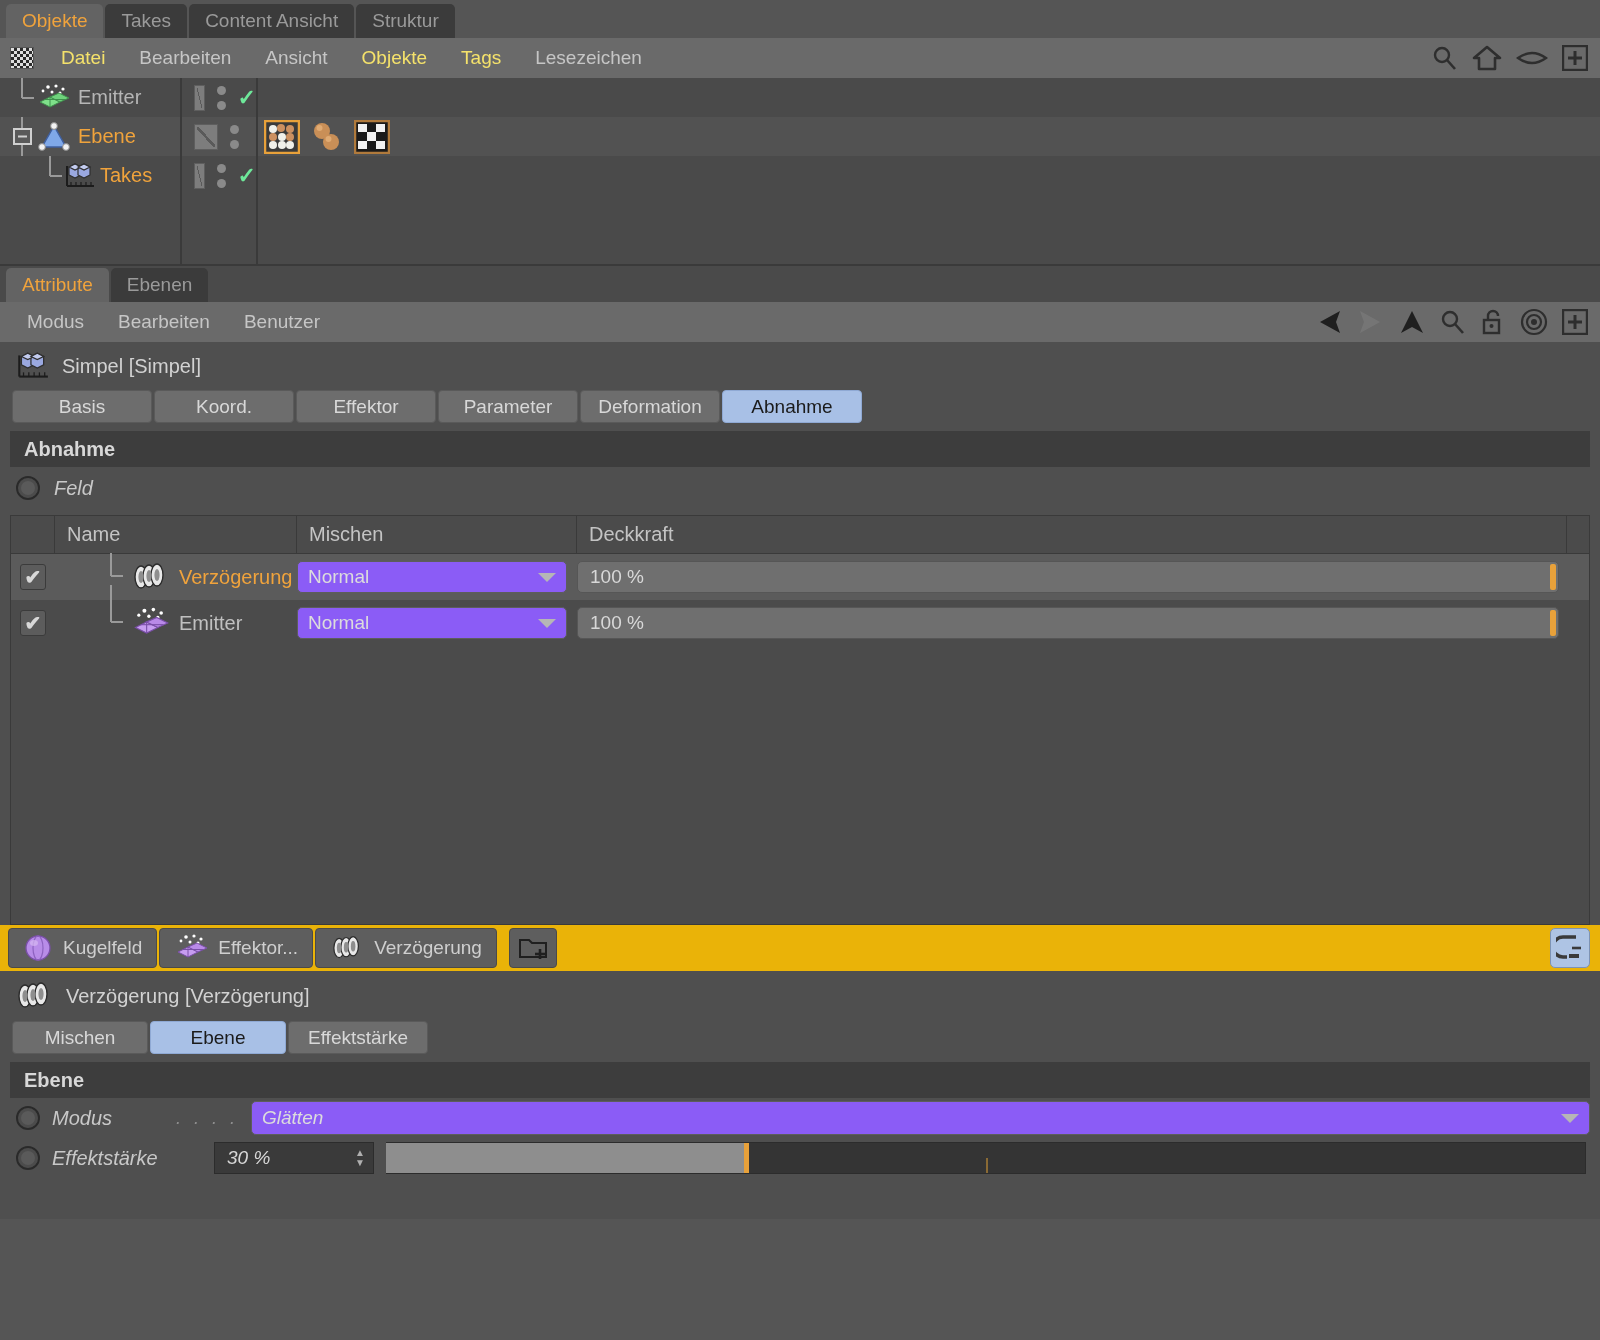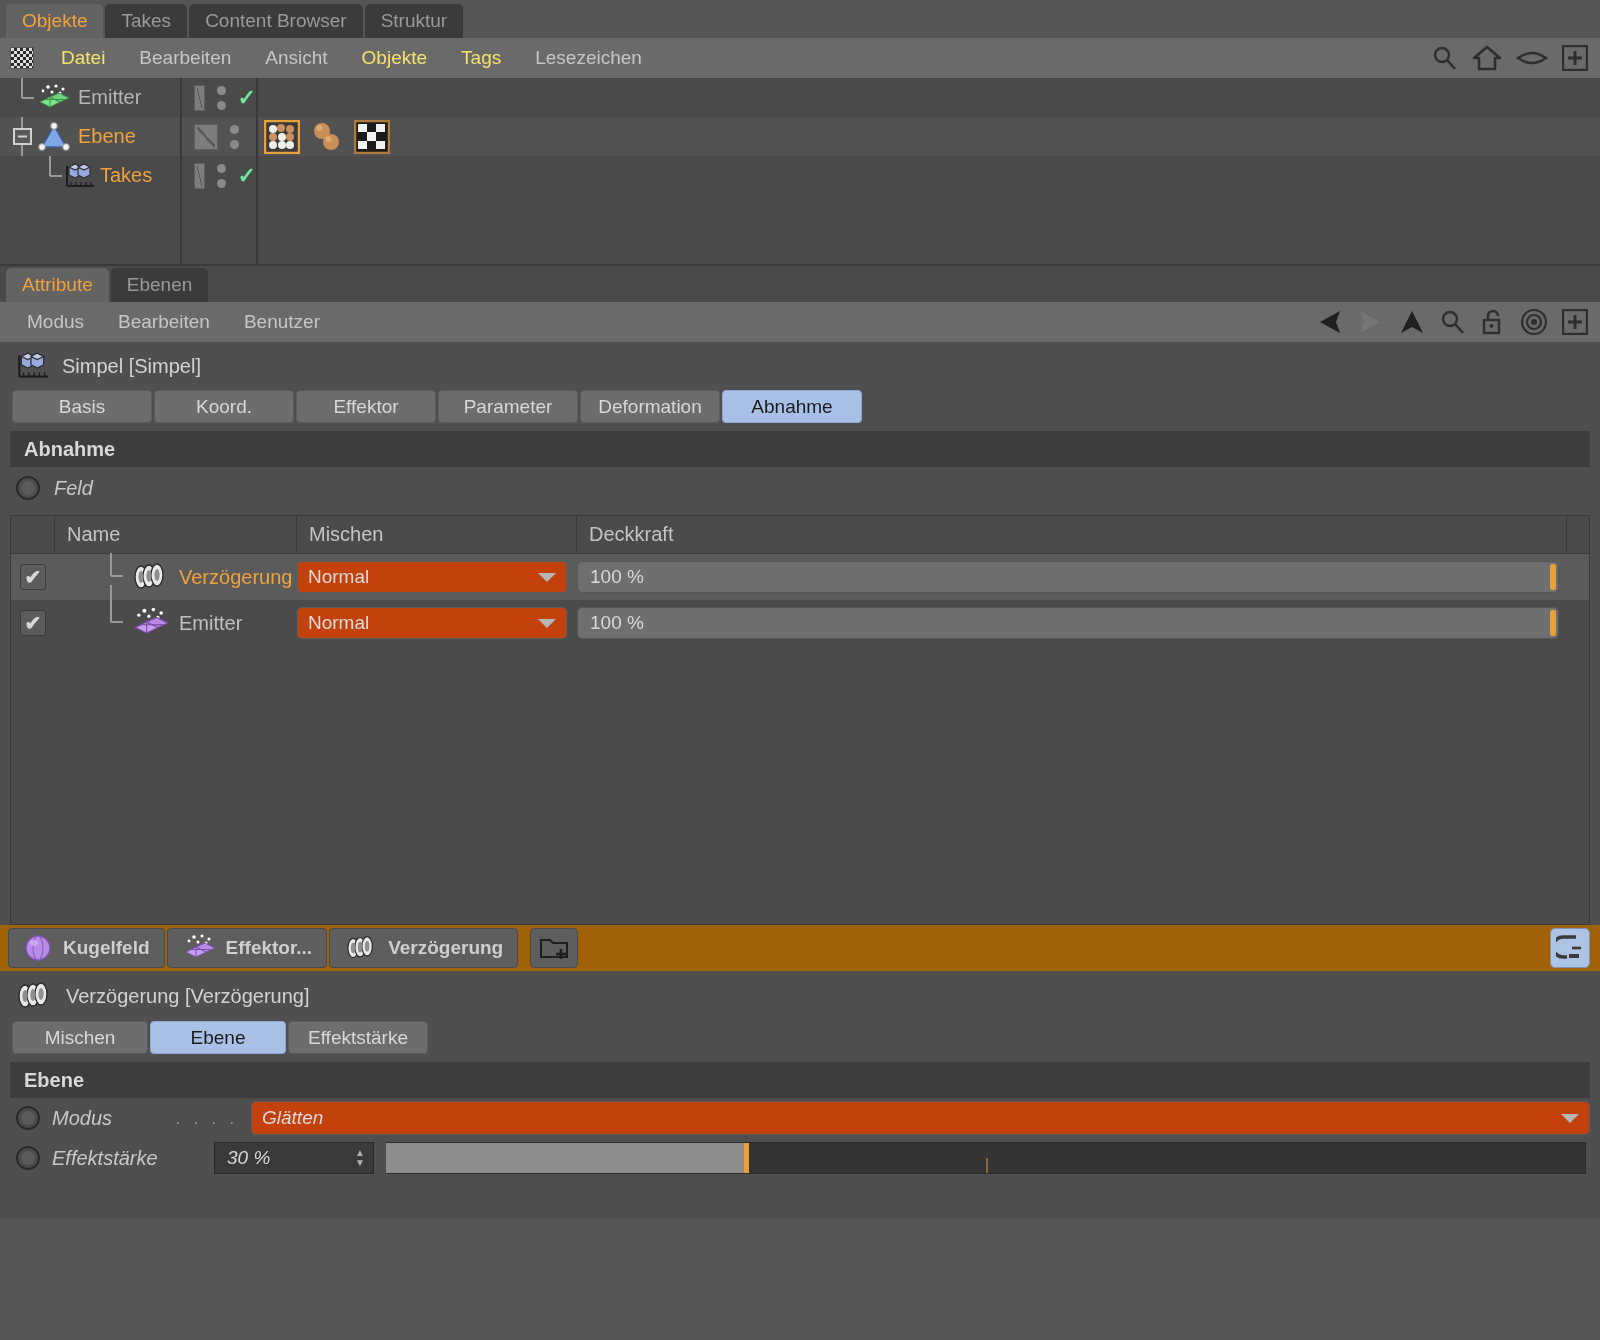--- a/index.html
+++ b/index.html
@@ -89,36 +89,36 @@
   .lh { border-right: 1px solid #3a3a3a; display: flex; align-items: center; padding-left: 12px; font-size: 20px; color: #c4c4c4; }
   .lrow { display: flex; height: 46px; align-items: center; }
   .lrow.sel { background: #5b5b5b; }
   .cb { width: 26px; height: 26px; background: #5c5c5c; border: 1px solid #3b3b3b; border-radius: 3px;
         display:flex; align-items:center; justify-content:center; color:#d8d8d8; font-size:20px; font-weight:bold; }
   .namecell { display: flex; align-items: center; gap: 10px; position: relative; }
   .nm { font-size: 20px; color: #c0c0c0; }
   .nm.sel { color: #f0a33c; }
 
   .select {
-    height: 32px; background: #c2410c; border: 1px solid #5d5d5d; border-radius: 5px;
+    height: 32px; background: #8b5cf6; border: 1px solid #5d5d5d; border-radius: 5px;
     display: flex; align-items: center; padding: 0 10px; color: #dcdcdc; font-size: 19px;
     position: relative;
   }
   .select .caret { position: absolute; right: 10px; width: 0; height: 0;
     border-left: 9px solid transparent; border-right: 9px solid transparent; border-top: 9px solid #b6b6b6; }
 
   .opacity {
     height: 32px; background: #6f6f6f; border: 1px solid #565656; border-radius: 5px;
     display: flex; align-items: center; padding-left: 12px; color: #d8d8d8; font-size: 19px;
     position: relative;
   }
   .opacity .endmark { position: absolute; right: 2px; top: 2px; bottom: 2px; width: 6px; background: #e8a13a; border-radius: 2px; }
 
   
-  .presetbar { height: 46px; background: #a16207; display: flex; align-items: center; padding: 0 8px; gap: 2px; position: relative; font-weight: bold; }
+  .presetbar { height: 46px; background: #eab308; display: flex; align-items: center; padding: 0 8px; gap: 2px; position: relative; }
   .preset { height: 40px; background: #5e5e5e; border: 1px solid #4a4a4a; border-radius: 4px;
             display: flex; align-items: center; gap: 10px; padding: 0 14px; color: #cfcfcf; font-size: 19px; }
   .iconbtn { height: 40px; width: 48px; background: #5e5e5e; border: 1px solid #4a4a4a; border-radius: 4px;
              display:flex; align-items:center; justify-content:center; }
 
   .numfield { height: 32px; background: #3a3a3a; border: 1px solid #2c2c2c; display: flex; align-items: center;
               padding-left: 12px; color: #d8d8d8; font-size: 19px; position: relative; }
   .spin { position: absolute; right: 8px; display: flex; flex-direction: column; gap: 2px; color: #b0b0b0; font-size: 10px; line-height: 8px; }
   .slidertrack { height: 32px; background: #343434; position: relative; border: 1px solid #2c2c2c; border-left: none; }
   .sliderfill { position: absolute; left: 0; top: 0; bottom: 0; background: #8e8e8e; }
@@ -135,21 +135,21 @@
 <div class="app">
 
   <div class="tabstrip">
     <div class="tab active">
         <span>Objekte</span>
       </div>
     <div class="tab">
         <span>Takes</span>
       </div>
     <div class="tab">
-        <span>Content Browser</span>
+        <span>Content Ansicht</span>
       </div>
     <div class="tab">
         <span>Struktur</span>
       </div>
   </div>
 
   <div class="menubar">
     <div class="grip"></div>
     <div class="menu-item hl">Datei</div>
     <div class="menu-item">Bearbeiten</div>

